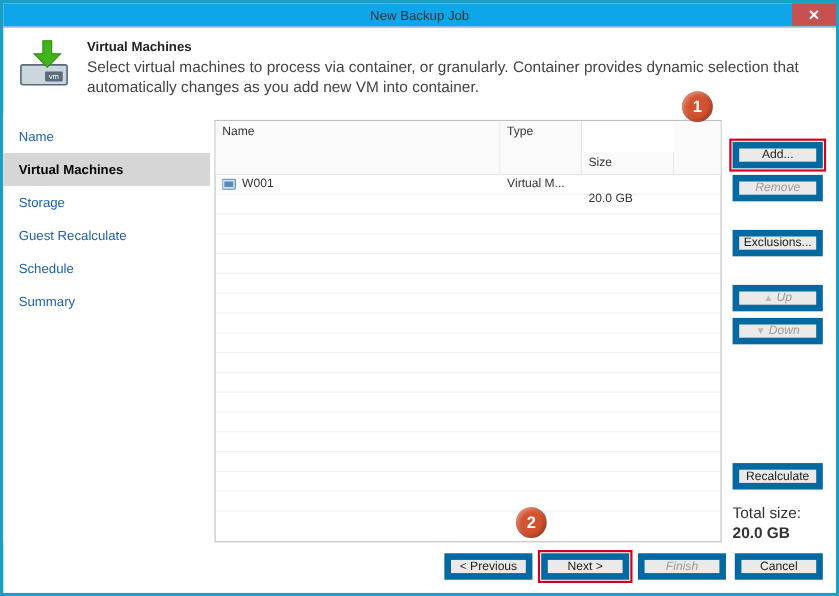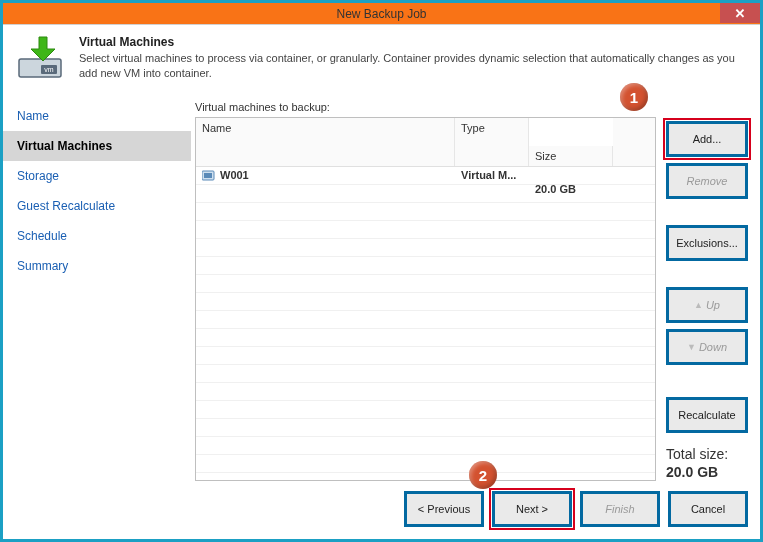--- a/index.html
+++ b/index.html
@@ -14,21 +14,21 @@
   }
   .window {
     background: #fff;
     width: 100%;
     height: 100%;
     display: flex;
     flex-direction: column;
     position: relative;
   }
   .titlebar {
-    background: #f97316;
+    background: #0ea5e9;
     height: 22px;
     display: flex;
     align-items: center;
     justify-content: center;
     position: relative;
     border-bottom: 1px solid #d0d0d0;
   }
   .titlebar-title {
     color: #333;
     font-size: 12px;
@@ -55,21 +55,21 @@
     align-items: flex-start;
   }
   .header-icon svg { display: block; }
   .header-text h2 {
     font-size: 12px;
     font-weight: bold;
     color: #222;
     margin-bottom: 2px;
   }
   .header-text p {
-    font-size: 11px;
+    font-size: 14px;
     color: #444;
     line-height: 1.35;
   }
   .body {
     display: flex;
     flex: 1;
     min-height: 0;
   }
   .sidebar {
     width: 188px;
@@ -127,37 +127,36 @@
     height: 18px;
     align-items: center;
   }
   .td {
     padding: 13px 6px;
     font-size: 11px;
     color: #333;
     white-space: nowrap;
     overflow: hidden;
     text-overflow: ellipsis;
-    font-weight: bold;
   }
   .td.col-name { display: flex; align-items: center; gap: 4px; }
   .vm-icon {
     width: 14px; height: 12px;
     display: inline-block;
   }
   .sidebuttons {
     width: 82px;
     display: flex;
     flex-direction: column;
     gap: 6px;
     padding-top: 20px;
   }
   .btn {
-    height: 36px;
-    border: 3px solid #0369a1;
+    height: 24px;
+    border: 6px solid #0369a1;
     background: #eaeaea;
     font-size: 11px;
     color: #222;
     cursor: pointer;
     display: flex;
     align-items: center;
     justify-content: center;
     gap: 3px;
   }
   .btn.disabled {
@@ -238,21 +237,20 @@
       <div class="sidebar-item active">Virtual Machines</div>
       <div class="sidebar-item">Storage</div>
       <div class="sidebar-item">Guest Recalculate</div>
       <div class="sidebar-item">Schedule</div>
       <div class="sidebar-item">Summary</div>
     </div>
 
     <div class="main">
 
       <div class="table-wrap">
-        <div class="table-label">Virtual machines to backup:</div>
         <div class="table">
           <div class="thead">
             <div class="th col-name">Name</div>
             <div class="th col-type">Type</div>
             <div class="th col-size">Size</div>
             <div class="th col-spare"></div>
           </div>
           <div class="tbody">
             <div class="row">
               <div class="td col-name">

